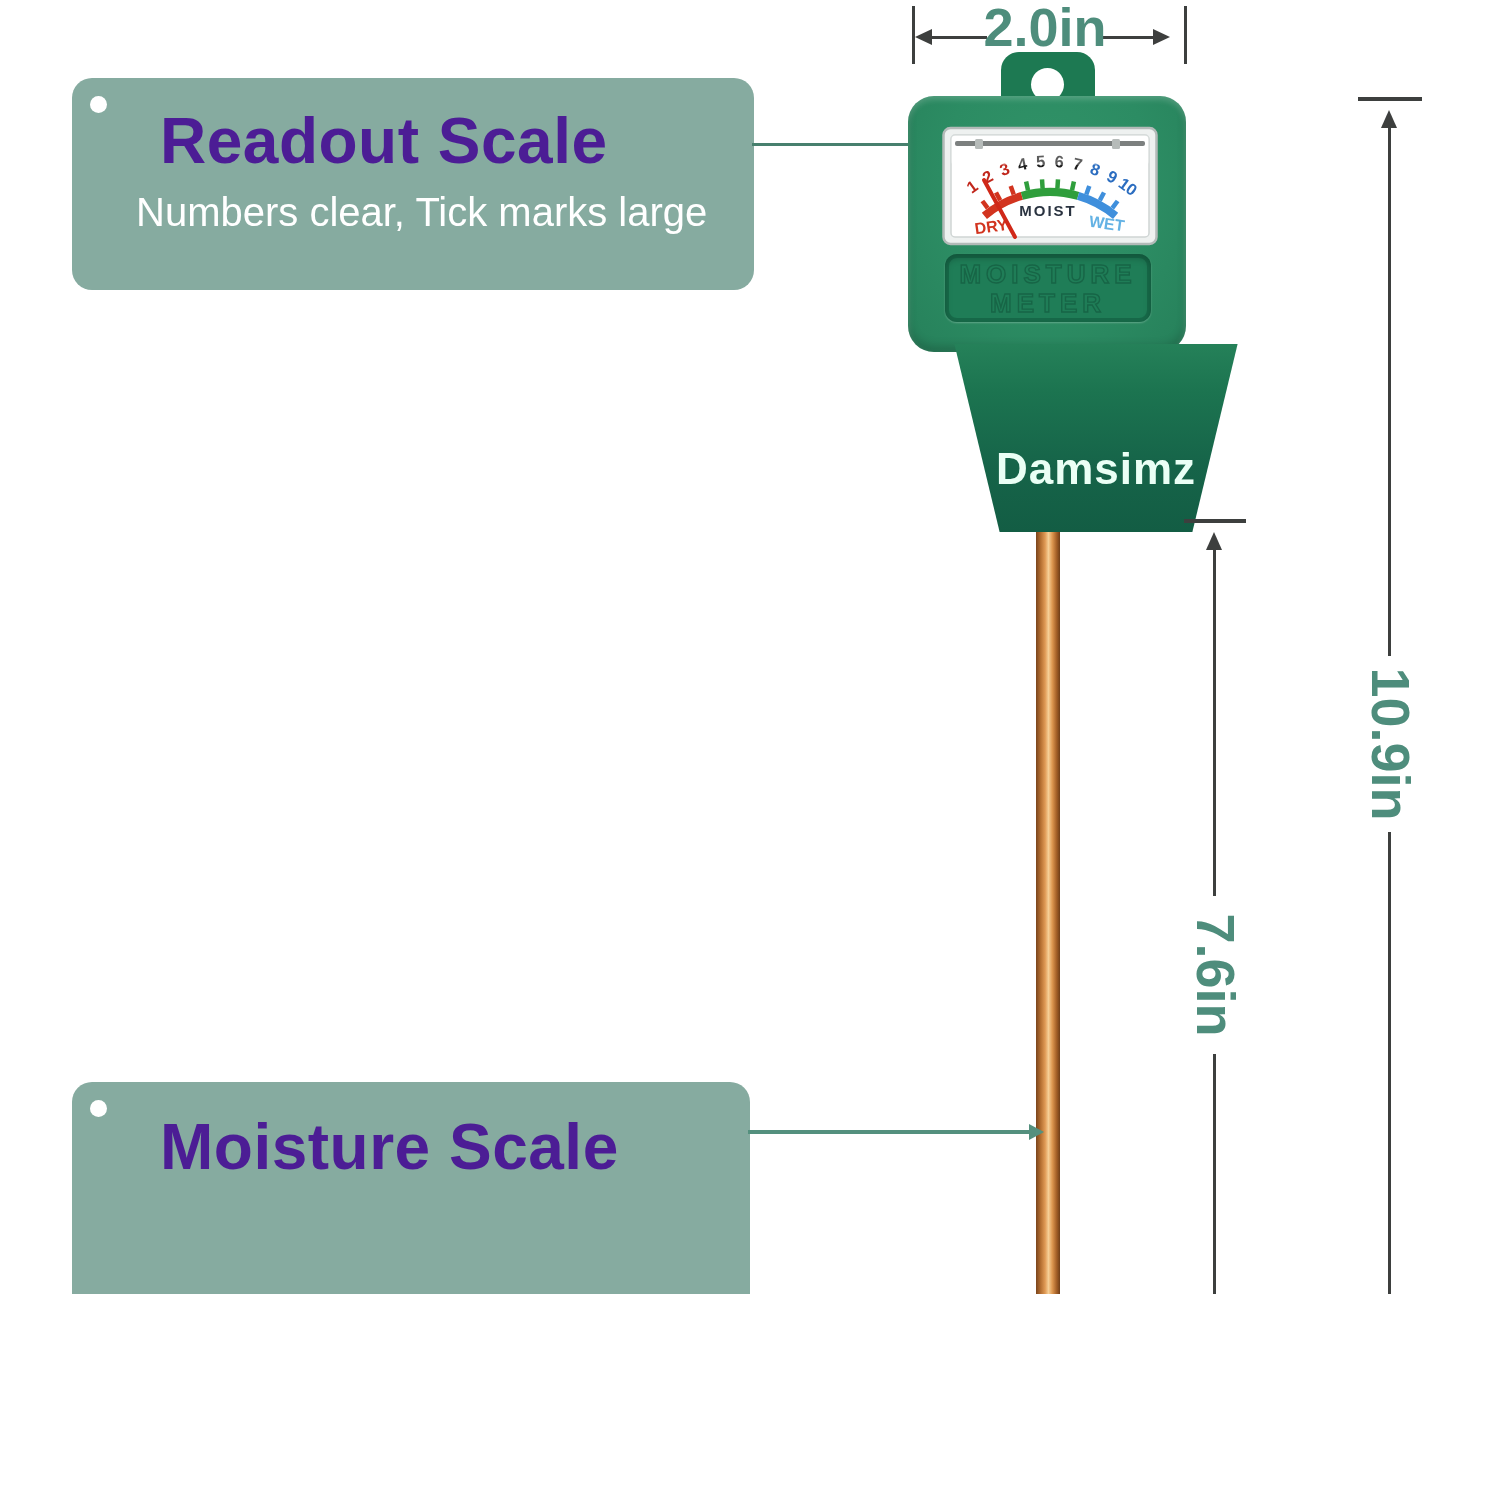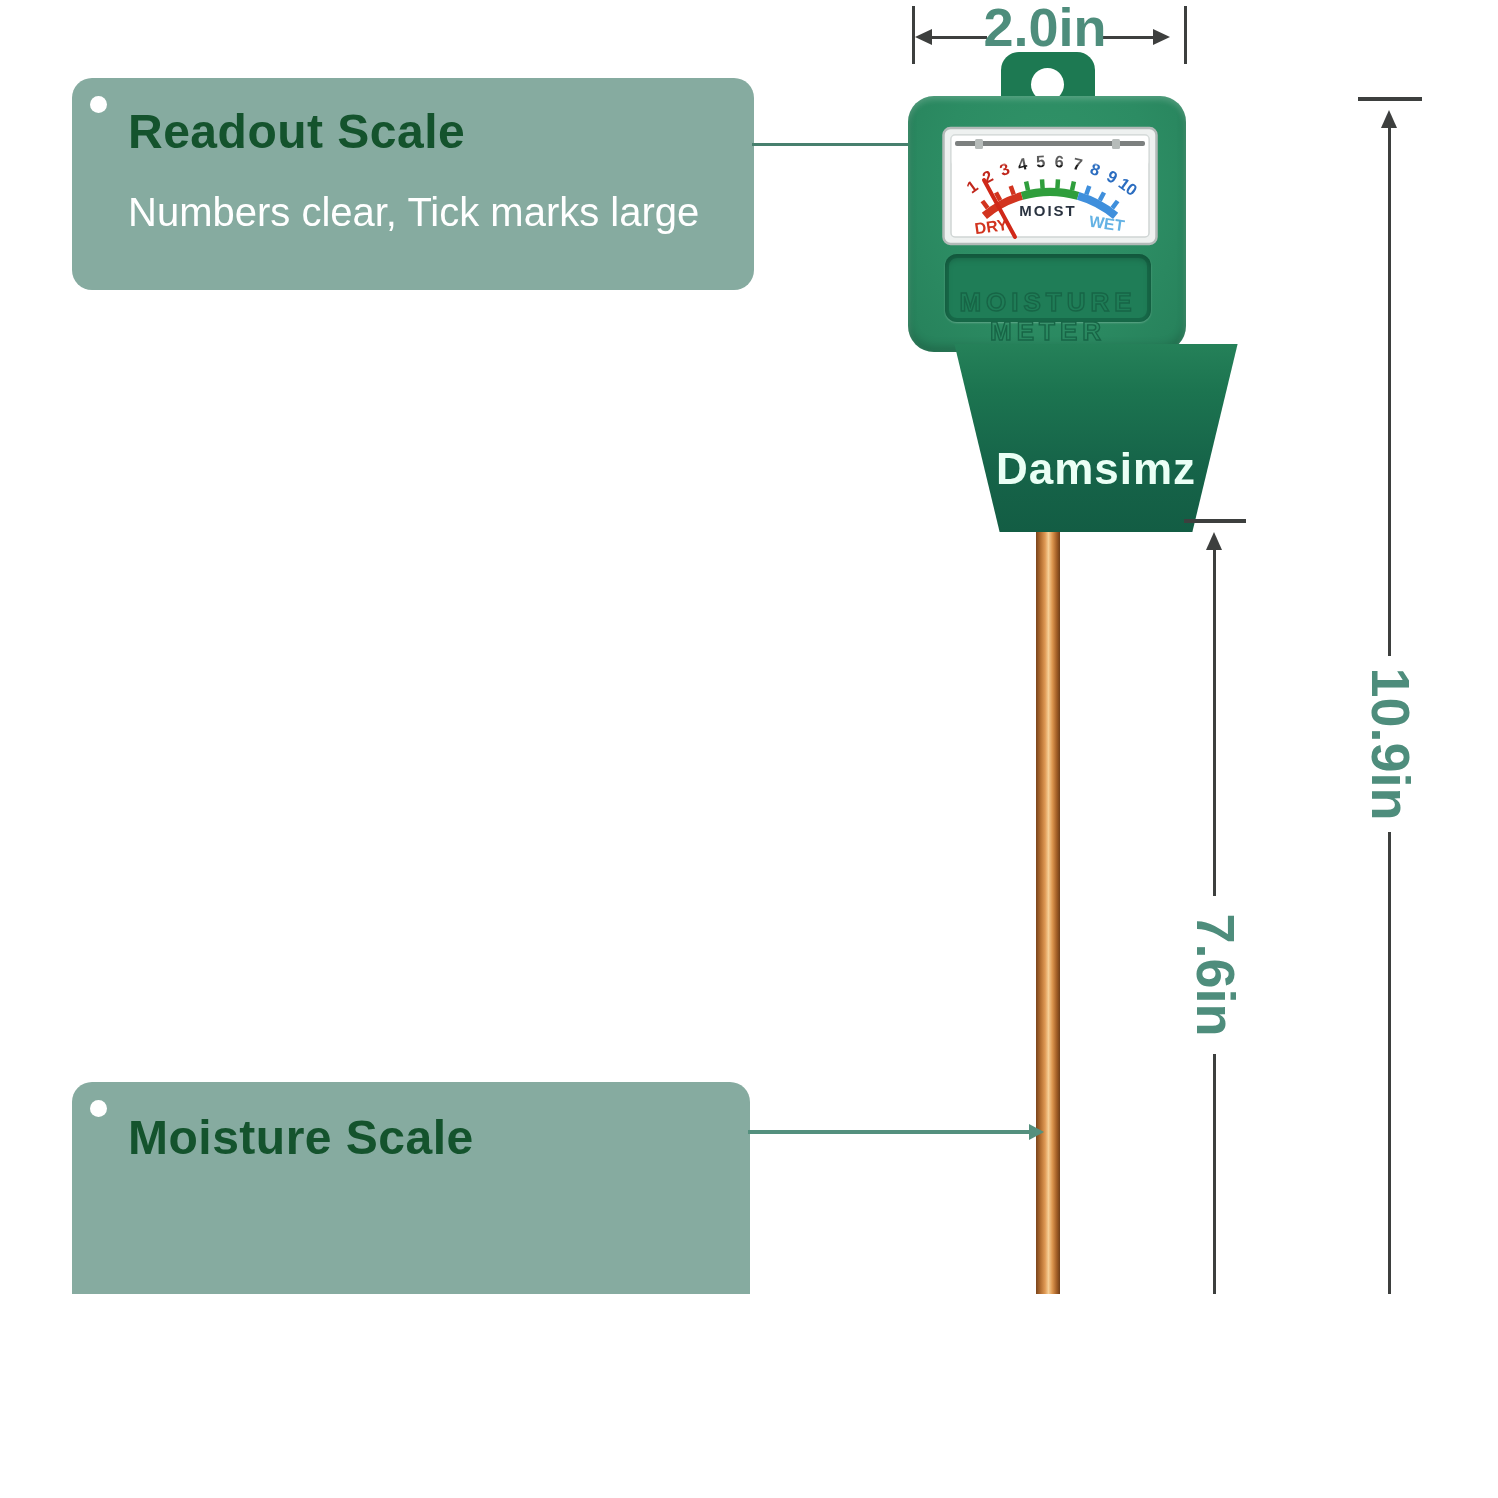--- a/index.html
+++ b/index.html
@@ -2,21 +2,21 @@
 <html><head>
 <meta charset="utf-8">
 <style>
   html,body{margin:0;padding:0;background:#ffffff;}
   .stage{position:relative;width:1498px;height:1294px;background:#ffffff;overflow:hidden;
          font-family:"Liberation Sans",sans-serif;}
 
   
   .callout{position:absolute;border-radius:20px;}
   .corner-dot{position:absolute;width:17px;height:17px;border-radius:50%;background:#ffffff;}
-  .callout-title{position:absolute;font-weight:bold;color:#14532d;font-size:48px;letter-spacing:.5px;white-space:nowrap;}
+  .callout-title{position:absolute;font-weight:bold;color:#4c1d95;font-size:64px;letter-spacing:.5px;white-space:nowrap;margin-left:32px;}
   .callout-sub{position:absolute;color:#ffffff;font-size:40px;white-space:nowrap;}
   .callout-lines{position:absolute;color:#ffffff;font-size:40px;line-height:51px;white-space:nowrap;}
 
   
   .connector{position:absolute;height:4px;}
   .connector .tip{position:absolute;right:-14px;top:-6px;width:0;height:0;
         border-top:8px solid transparent;border-bottom:8px solid transparent;border-left:15px solid #54907e;}
 
   
   .dim-endbar-v{position:absolute;width:3px;background:#3d3f3e;}
@@ -38,21 +38,21 @@
       background:radial-gradient(ellipse at 50% 35%, #319368 0%, #2c8c63 55%, #26805a 100%);
       box-shadow:inset 0 3px 6px rgba(255,255,255,.22), inset 0 -6px 10px rgba(0,0,0,.18);}
   .meter-body{position:absolute;left:950px;top:344px;width:292px;height:188px;
       clip-path:polygon(1.5% 0%, 98.5% 0%, 83% 100%, 17% 100%);
       background:linear-gradient(180deg,#258159 0%,#1c7450 25%,#166449 65%,#135d44 100%);}
   .brand{position:absolute;left:0;top:100px;width:100%;text-align:center;
       color:#eafff5;font-size:44px;font-weight:bold;letter-spacing:1px;}
   .plate{position:absolute;left:945px;top:254px;width:206px;height:68px;border-radius:12px;
       box-shadow:inset 0 0 0 4px rgba(10,70,45,.35), inset 0 4px 7px rgba(0,0,0,.25), 0 1px 2px rgba(255,255,255,.25);}
   .plate-text{width:100%;text-align:center;font-weight:bold;font-size:26px;line-height:29px;
-      letter-spacing:5px;padding-top:6px;color:#155f41;margin-top:28px;}
+      letter-spacing:5px;padding-top:6px;color:#155f41;}
   @supports (-webkit-text-stroke: 1px black){
     .plate-text{color:transparent;-webkit-text-stroke:1.4px #17654674;-webkit-text-stroke-color:#176546;}
   }
   .gauge{position:absolute;left:942px;top:126px;width:216px;height:120px;}
   .gnum{font-family:"Liberation Sans",sans-serif;font-size:16.5px;font-weight:bold;}
   .probe{position:absolute;left:1036px;top:528px;width:24px;height:880px;
       background:linear-gradient(90deg,#7a441c 0%,#b06b2e 18%,#e09a55 38%,#f6cf96 52%,#dd9750 68%,#a35f27 86%,#6e3d18 100%);}
   .probe-collar{position:absolute;left:1034px;top:1404px;width:28px;height:18px;
       background:linear-gradient(90deg,#aeb6ba,#eef2f3 45%,#98a2a7);border-radius:2px;}
   .probe-tip{position:absolute;left:1034px;top:1420px;width:28px;height:67px;
@@ -68,21 +68,21 @@
   <div class="dim-endbar-v" style="left:1184px;top:6px;height:58px"></div>
   <div class="harrow" style="left:931px;top:36px;width:56px"></div>
   <div class="tri tri-left" style="left:915px;top:29px"></div>
   <div class="harrow" style="left:1098px;top:36px;width:56px"></div>
   <div class="tri tri-right" style="left:1153px;top:29px"></div>
   <div class="dim-label" style="left: 975px; top: -4px; width: 140px; text-align: center; color: rgb(78, 141, 124);">2.0in</div>
 
   <div class="callout" style="left: 72px; top: 78px; width: 682px; height: 212px; background: rgb(134, 171, 160);">
     <div class="corner-dot" style="left:18px;top:18px"></div>
     <div class="callout-title" style="left:56px;top:26px">Readout Scale</div>
-    <div class="callout-sub" style="left:56px;top:112px">Numbers clear, Tick marks large</div>
+    <div class="callout-sub" style="left:64px;top:112px">Numbers clear, Tick marks large</div>
   </div>
   <div class="connector" style="left: 752px; top: 143px; width: 168px; height: 3px; background: rgb(71, 128, 110);"></div>
 
   <div class="hang-tab" style="background: rgb(29, 121, 82);"></div>
   <div class="hang-hole"></div>
 
   <div class="probe"></div>
   <div class="probe-collar"></div>
   <div class="probe-tip"></div>
 

